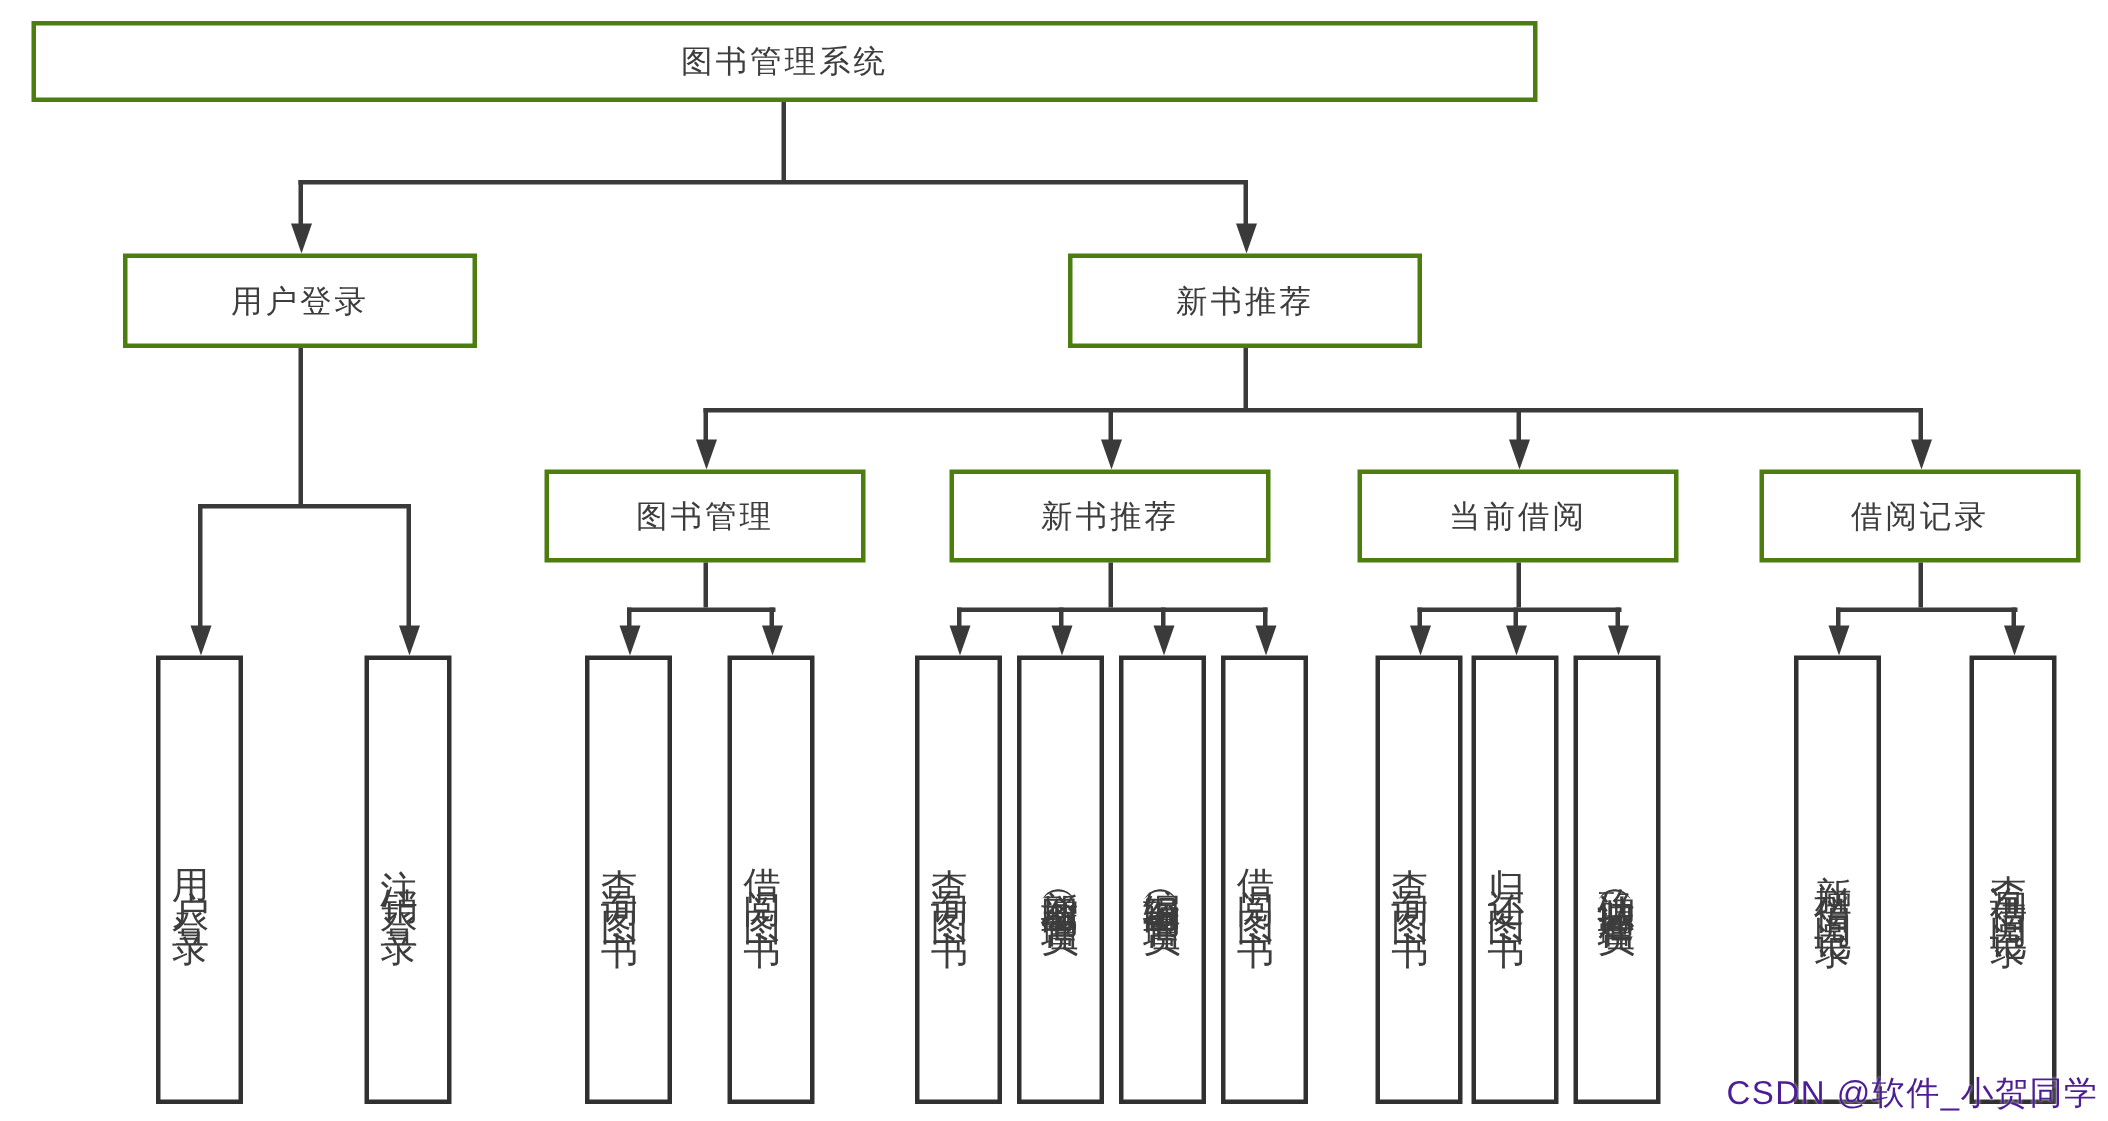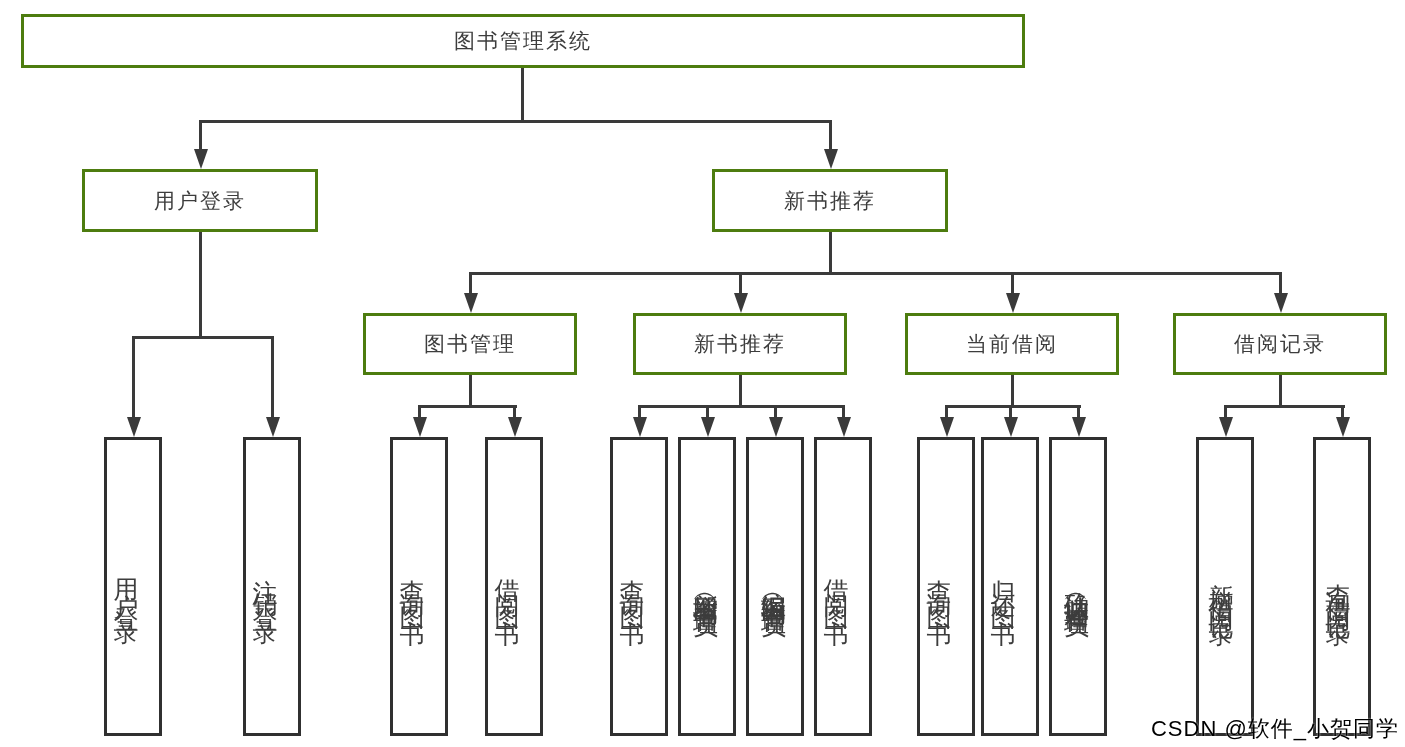--- a/index.html
+++ b/index.html
@@ -26,21 +26,21 @@
   
   .ln { position:absolute; background:#3a3a3a; }
   .arw {
     position:absolute; width:0; height:0;
     border-left:7px solid transparent; border-right:7px solid transparent;
     border-top:20px solid #3a3a3a;
   }
   
   #watermark {
     position:absolute; right:6px; top:714px; z-index:10;
-    font-size:22px; color:#000000; letter-spacing:1px;
+    font-size:22px; color:#4c1d95; letter-spacing:1px;
     text-shadow:0 0 2px rgba(255,255,255,.9);
   }
 </style>
 </head>
 <body>
 
 <div id="stage">
 
   <div class="hbox" style="left:21px; top:14px; width:1004px; height:54px;">图书管理系统</div>
 

